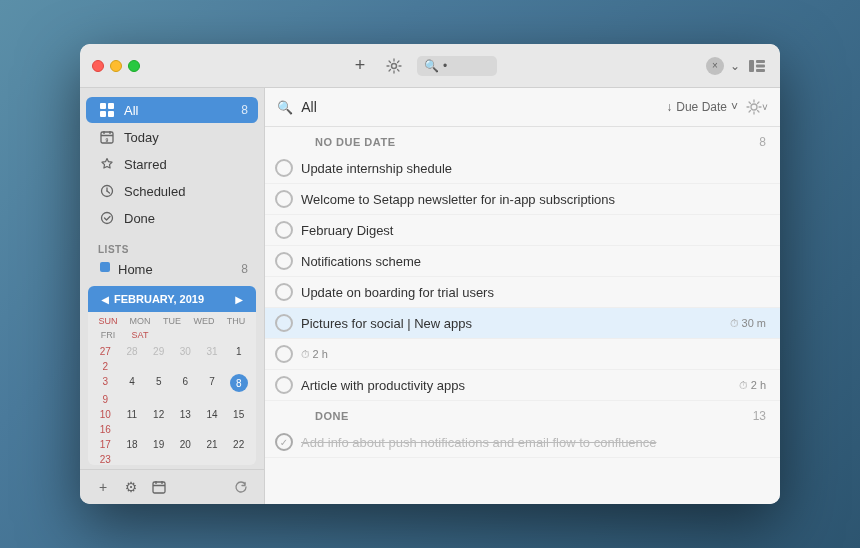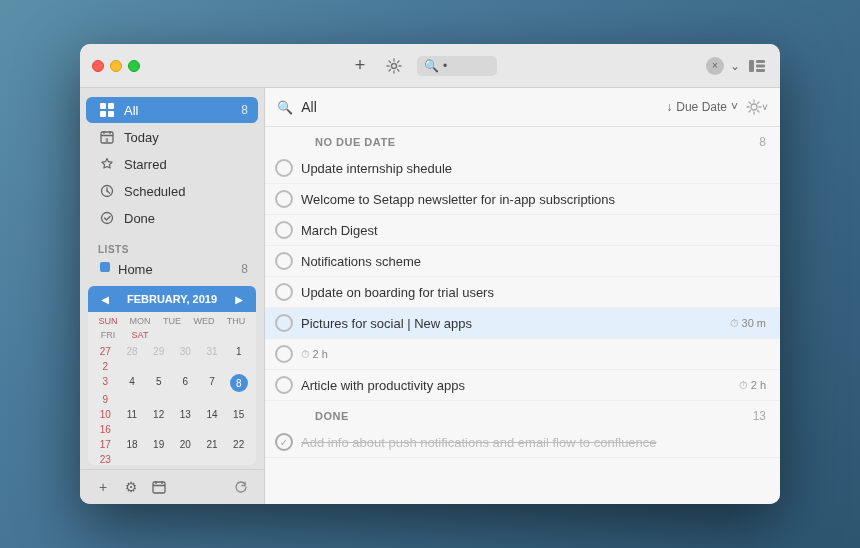--- a/index.html
+++ b/index.html
@@ -204,21 +204,21 @@
     }
     .calendar-nav-btn {
       width: 18px; height: 18px;
       display: flex; align-items: center; justify-content: center;
       cursor: pointer;
       font-size: 10px;
     }
     .calendar-month-label {
       font-size: 11px;
       font-weight: 600;
-      text-align: center;
+      text-align: left;
       flex: 1;
     }
     .calendar-grid {
       padding: 2px 4px 4px 4px;
     }
     .calendar-dow-row {
       display: grid;
       grid-template-columns: repeat(5, 1fr);
       margin-bottom: 2px;
     }
@@ -628,21 +628,21 @@
         <div class="task-row">
           <div class="task-checkbox"></div>
           <span class="task-label">Update internship shedule</span>
         </div>
         <div class="task-row">
           <div class="task-checkbox"></div>
           <span class="task-label">Welcome to Setapp newsletter for in-app subscriptions</span>
         </div>
         <div class="task-row">
           <div class="task-checkbox"></div>
-          <span class="task-label">March Digest</span>
+          <span class="task-label">February Digest</span>
         </div>
         <div class="task-row">
           <div class="task-checkbox"></div>
           <span class="task-label">Notifications scheme</span>
         </div>
         <div class="task-row">
           <div class="task-checkbox"></div>
           <span class="task-label">Update on boarding for trial users</span>
         </div>
         <div class="task-row selected">

